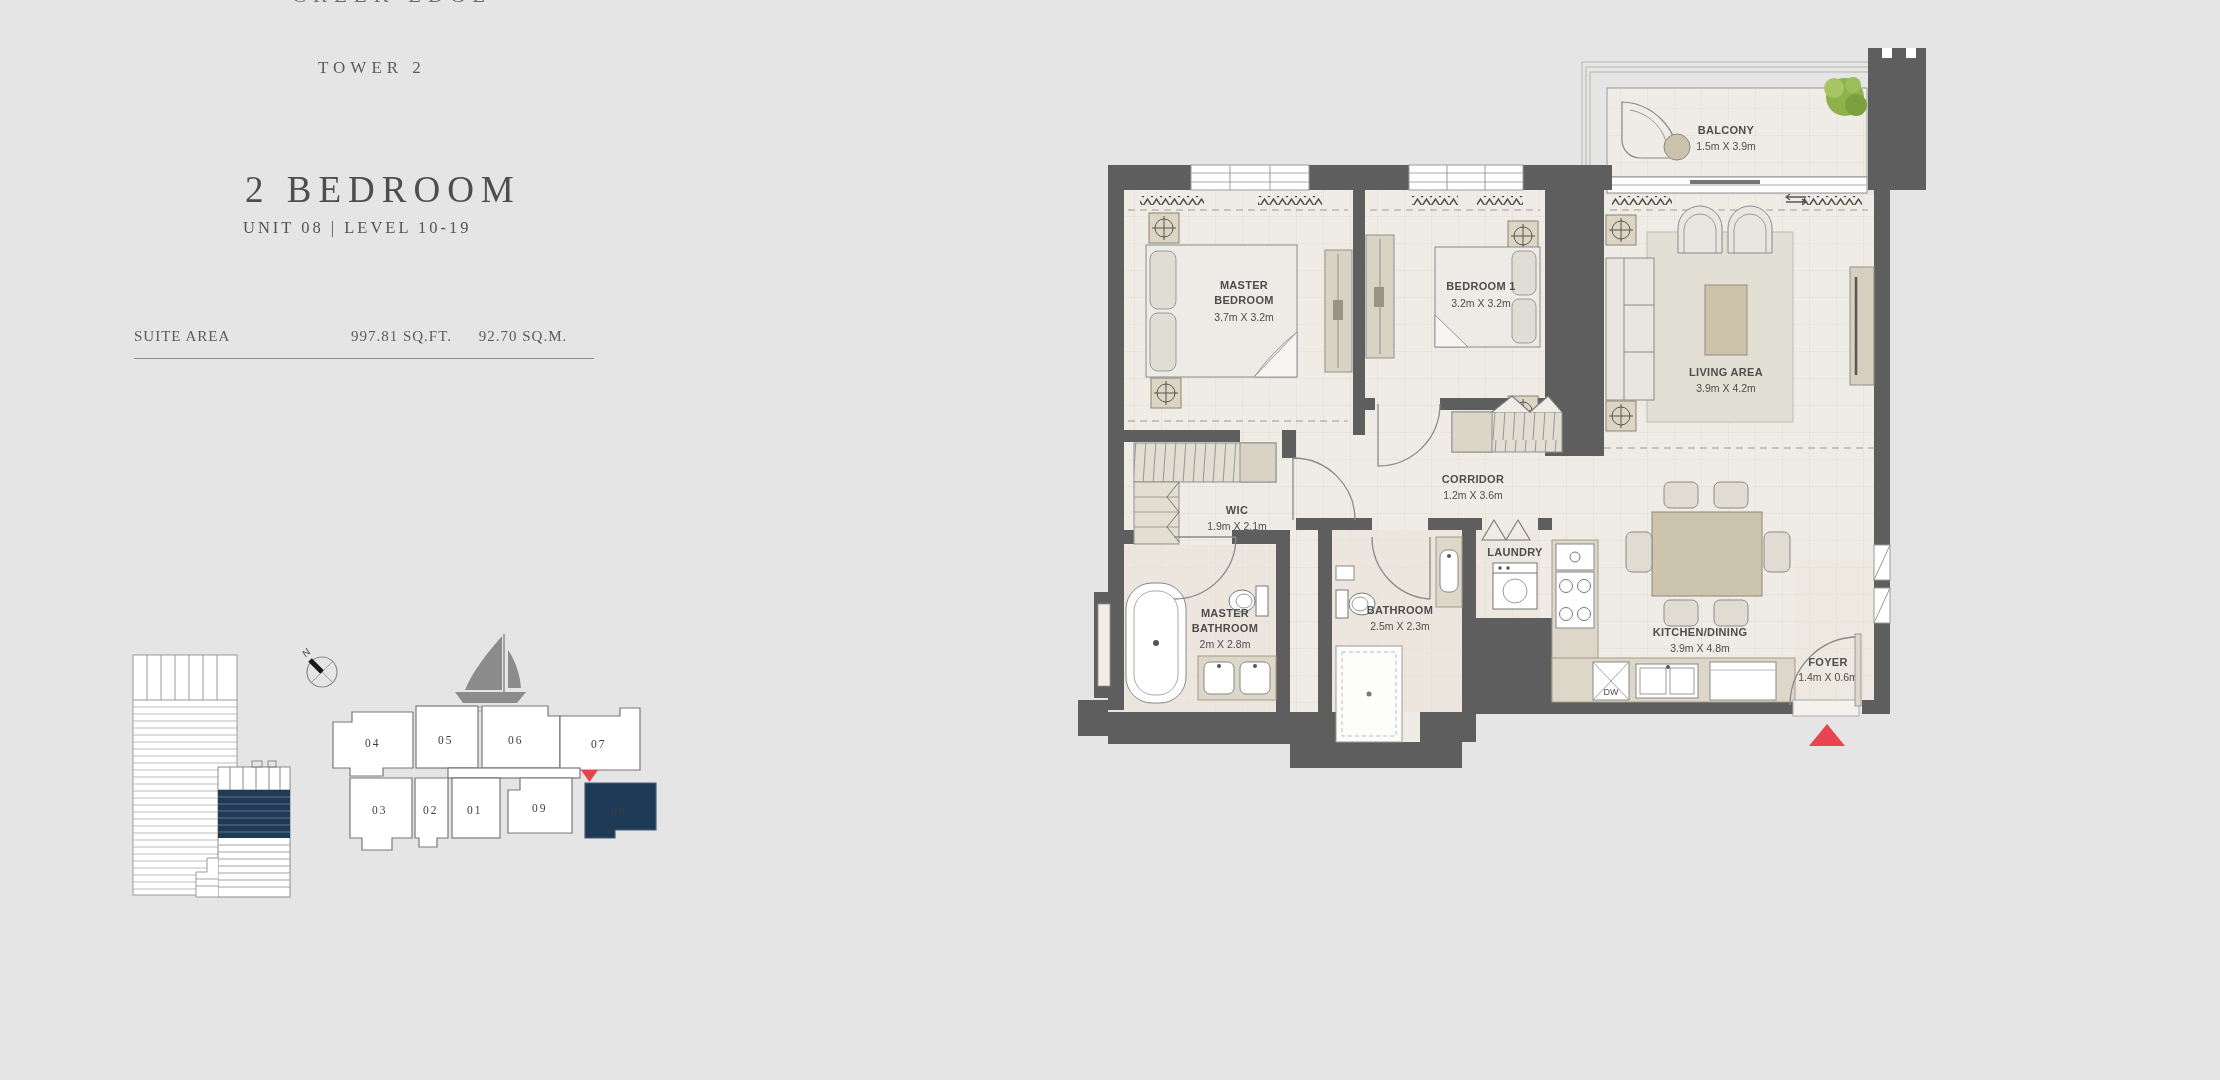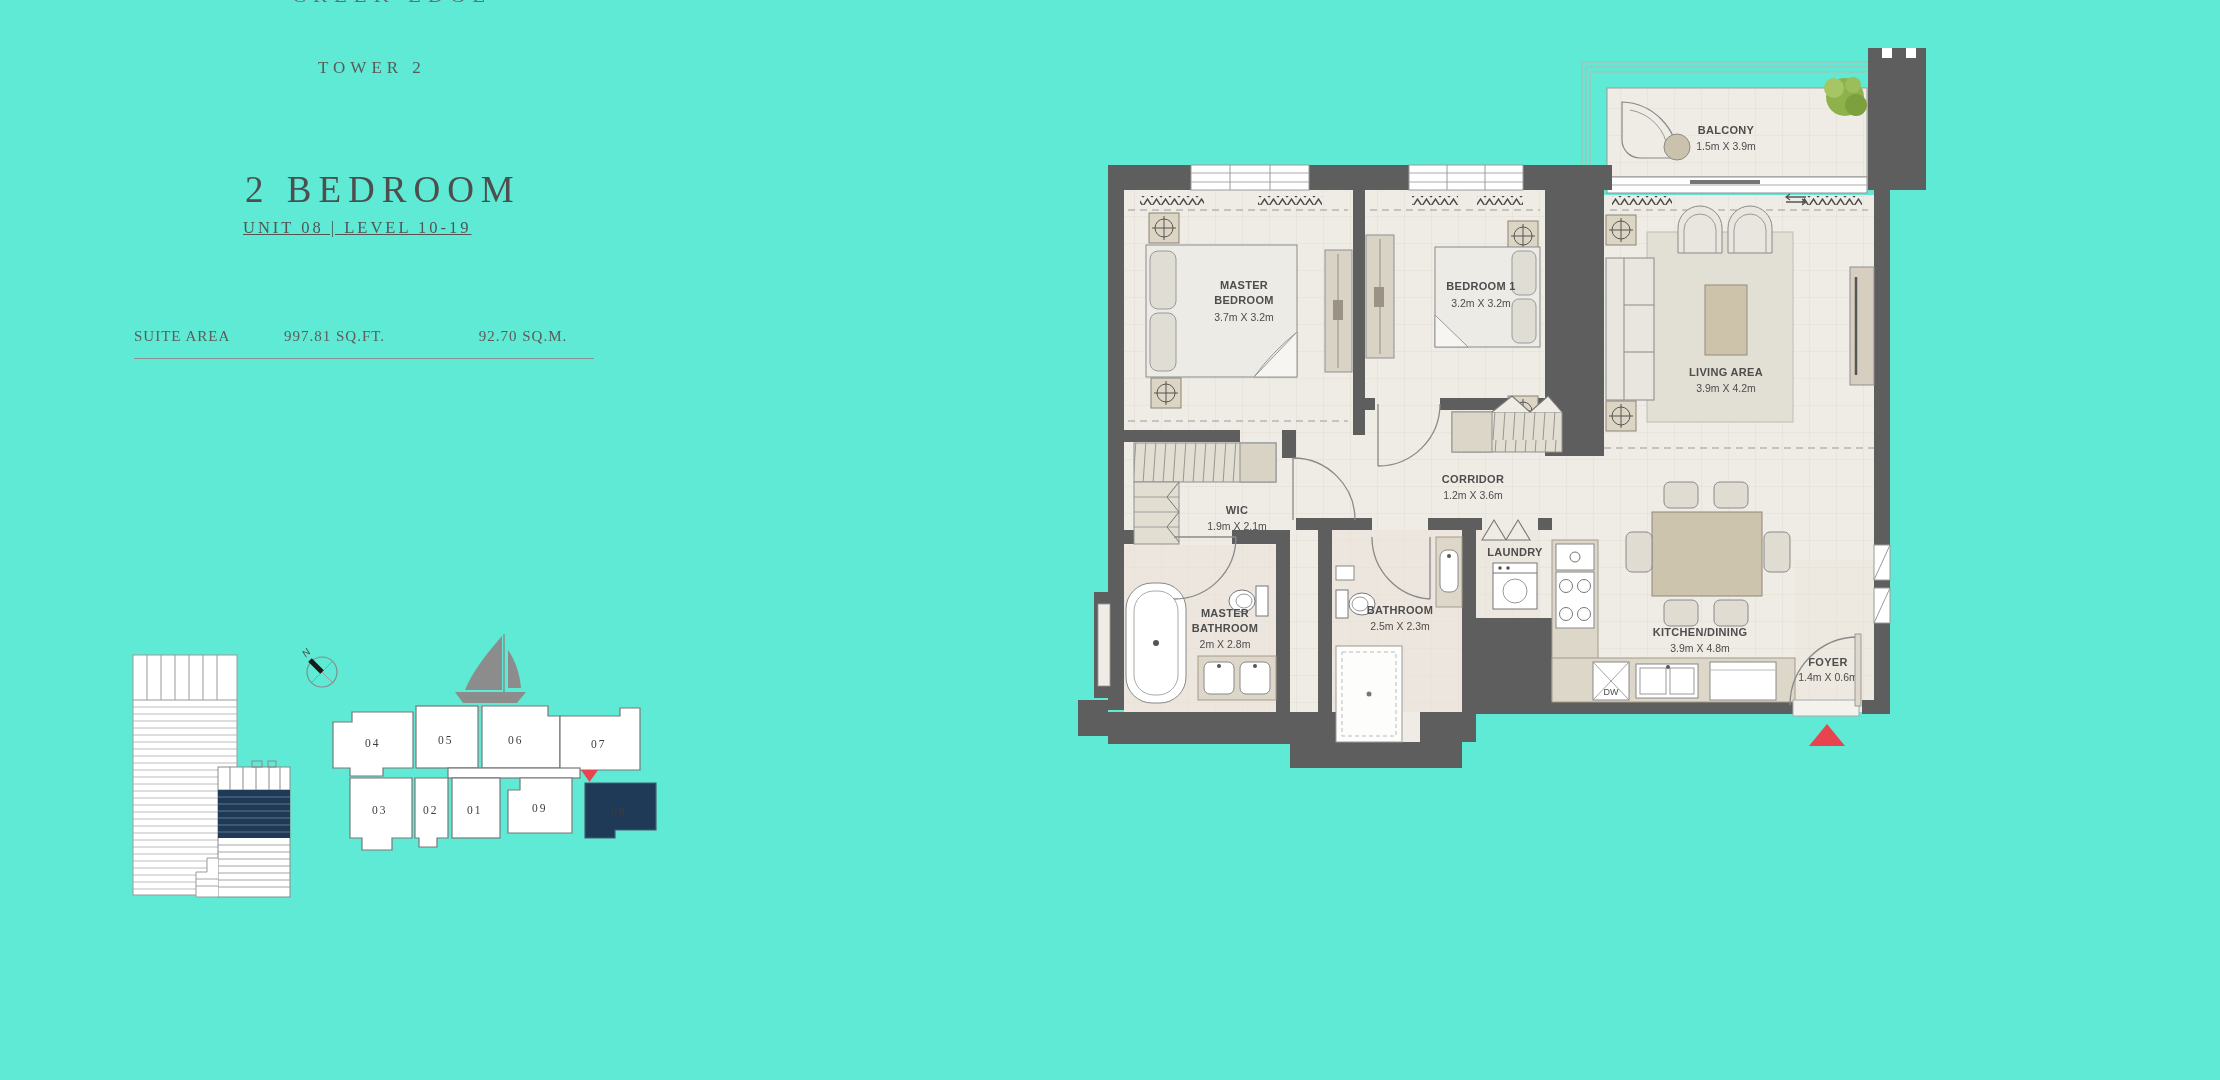--- a/index.html
+++ b/index.html
@@ -1,27 +1,27 @@
 <!DOCTYPE html>
 <html><head>
 <meta charset="utf-8">
 <style>
   html,body{margin:0;padding:0;background:#fff;}
-  #canvas{position:relative;width:2220px;height:1080px;background:#5eead4;overflow:hidden;
+  #canvas{position:relative;width:2220px;height:1080px;background:#e5e5e5;overflow:hidden;
           font-family:"Liberation Serif", serif;}
   .hdr{position:absolute;color:#5a5a5a;white-space:nowrap;}
   #project-name{top:-17px;left:292px;font-size:21px;letter-spacing:7px;color:#6c6c6c;}
   #tower-name{top:58px;left:318px;font-size:17px;letter-spacing:5px;}
   #unit-type{top:168px;left:245px;font-size:37px;letter-spacing:7px;color:#4e4e4e;}
-  #unit-details{top:218px;left:243px;font-size:16.5px;letter-spacing:3px;color:#545454;text-decoration:underline;}
+  #unit-details{top:218px;left:243px;font-size:16.5px;letter-spacing:3px;color:#545454;}
   #area-table{position:absolute;left:134px;top:314px;width:460px;font-size:15px;color:#5c5c5c;}
   .arow{display:flex;align-items:center;height:44px;letter-spacing:1px;}
   .arow.rule{border-bottom:1.6px solid #909090;}
   .ac1{width:150px;}
-  .ac2{width:168px;text-align:left;}
+  .ac2{width:168px;text-align:right;}
   .ac3{width:142px;text-align:center;}
   svg text{font-family:"Liberation Sans", sans-serif;fill:#4d4d4d;}
   svg .rname{font-size:11px;font-weight:600;letter-spacing:.3px;}
   svg .rdims{font-size:10.5px;}
   svg .kpnum{font-family:"Liberation Serif", serif;font-size:11.5px;letter-spacing:2px;fill:#3d3d3d;}
 </style>
 </head>
 <body>
 
 <div id="canvas">

